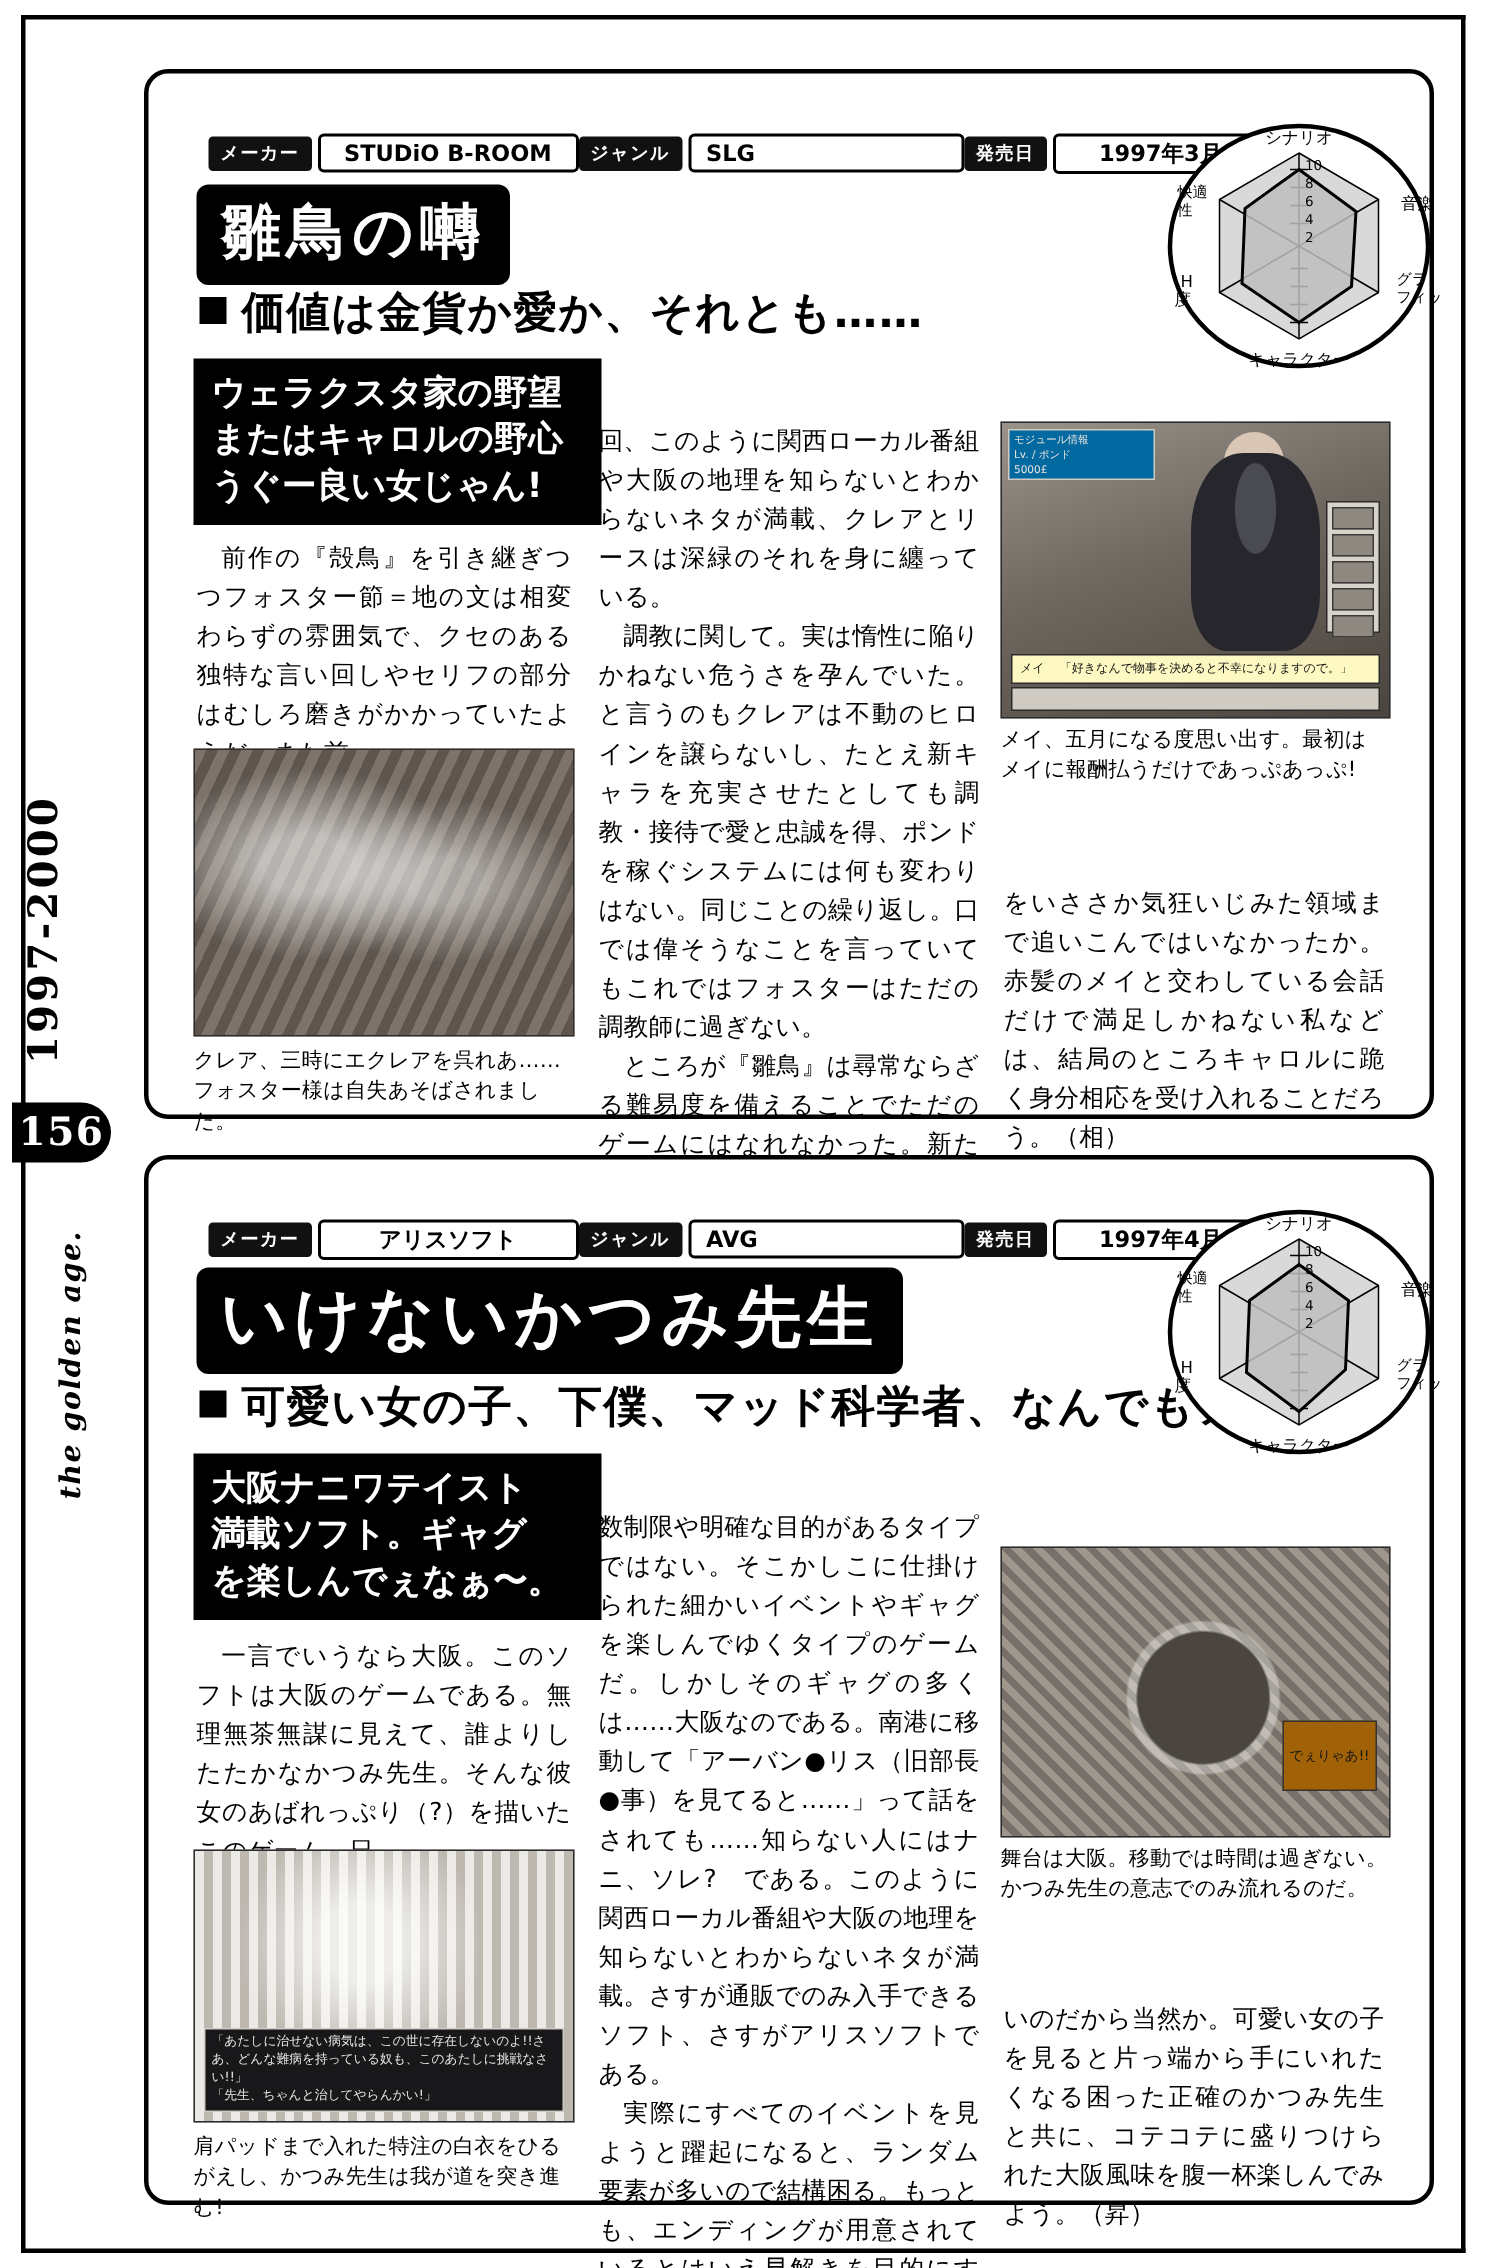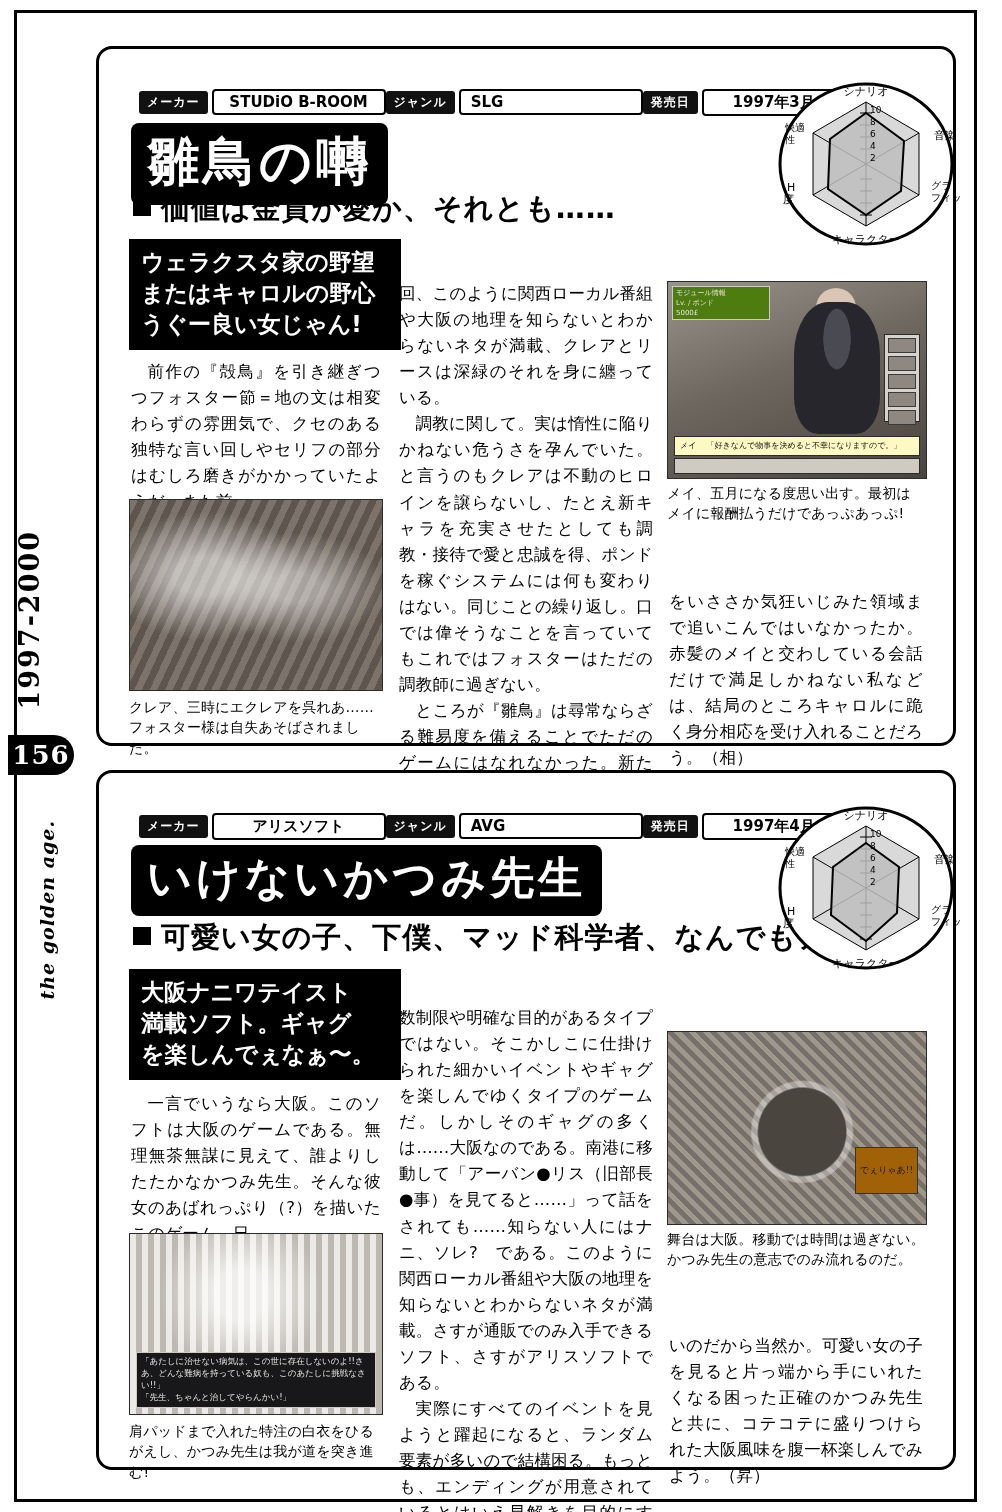--- a/index.html
+++ b/index.html
@@ -89,21 +89,21 @@
   .big-title{
     position:absolute;left:32px;
     background:#000;color:#fff;
     font-family:"DejaVu Sans","Liberation Sans",sans-serif;
     font-weight:bold;
     display:inline-block;
     padding:4px 16px 8px 16px;
     border-radius:8px;
     letter-spacing:4px;
   }
-  .a1 .big-title{top:74px;font-size:52px;}
+  .a1 .big-title{top:74px;font-size:40px;}
   .a2 .big-title{top:72px;font-size:44px;}
 
   .sub-title{
     position:absolute;left:34px;
     font-weight:bold;font-size:29px;letter-spacing:1px;
     white-space:nowrap;
   }
   .a1 .sub-title{top:140px;}
   .a2 .sub-title{top:145px;}
   .sq-bullet{
@@ -169,21 +169,21 @@
   .a2 .photo1{left:30px;top:460px;width:252px;height:180px;}
   .a2 .cap1{left:30px;top:648px;width:258px;}
   .a2 .photo2{left:568px;top:258px;width:258px;height:192px;}
   .a2 .cap2{left:568px;top:456px;width:258px;}
 
   
   .gs-bg{position:absolute;left:0;top:0;right:0;bottom:0;
     background:linear-gradient(160deg,#9a938b 0%,#6d675f 45%,#4a443e 100%);}
   .gs-panel{
     position:absolute;left:4px;top:4px;width:98px;height:34px;
-    background:#4d7c0f;border:1px solid #cfcac2;
+    background:#0369a1;border:1px solid #cfcac2;
     font-size:7px;color:#e8e4dc;padding:2px 3px;box-sizing:border-box;
     line-height:1.4;
   }
   .gs-bar{
     position:absolute;left:6px;right:6px;bottom:22px;height:20px;
     background:#fef9c3;border:1px solid #2b2b2b;
     font-size:8px;color:#111;padding:3px 5px;box-sizing:border-box;
     white-space:nowrap;overflow:hidden;
   }
   .gs-bar2{

